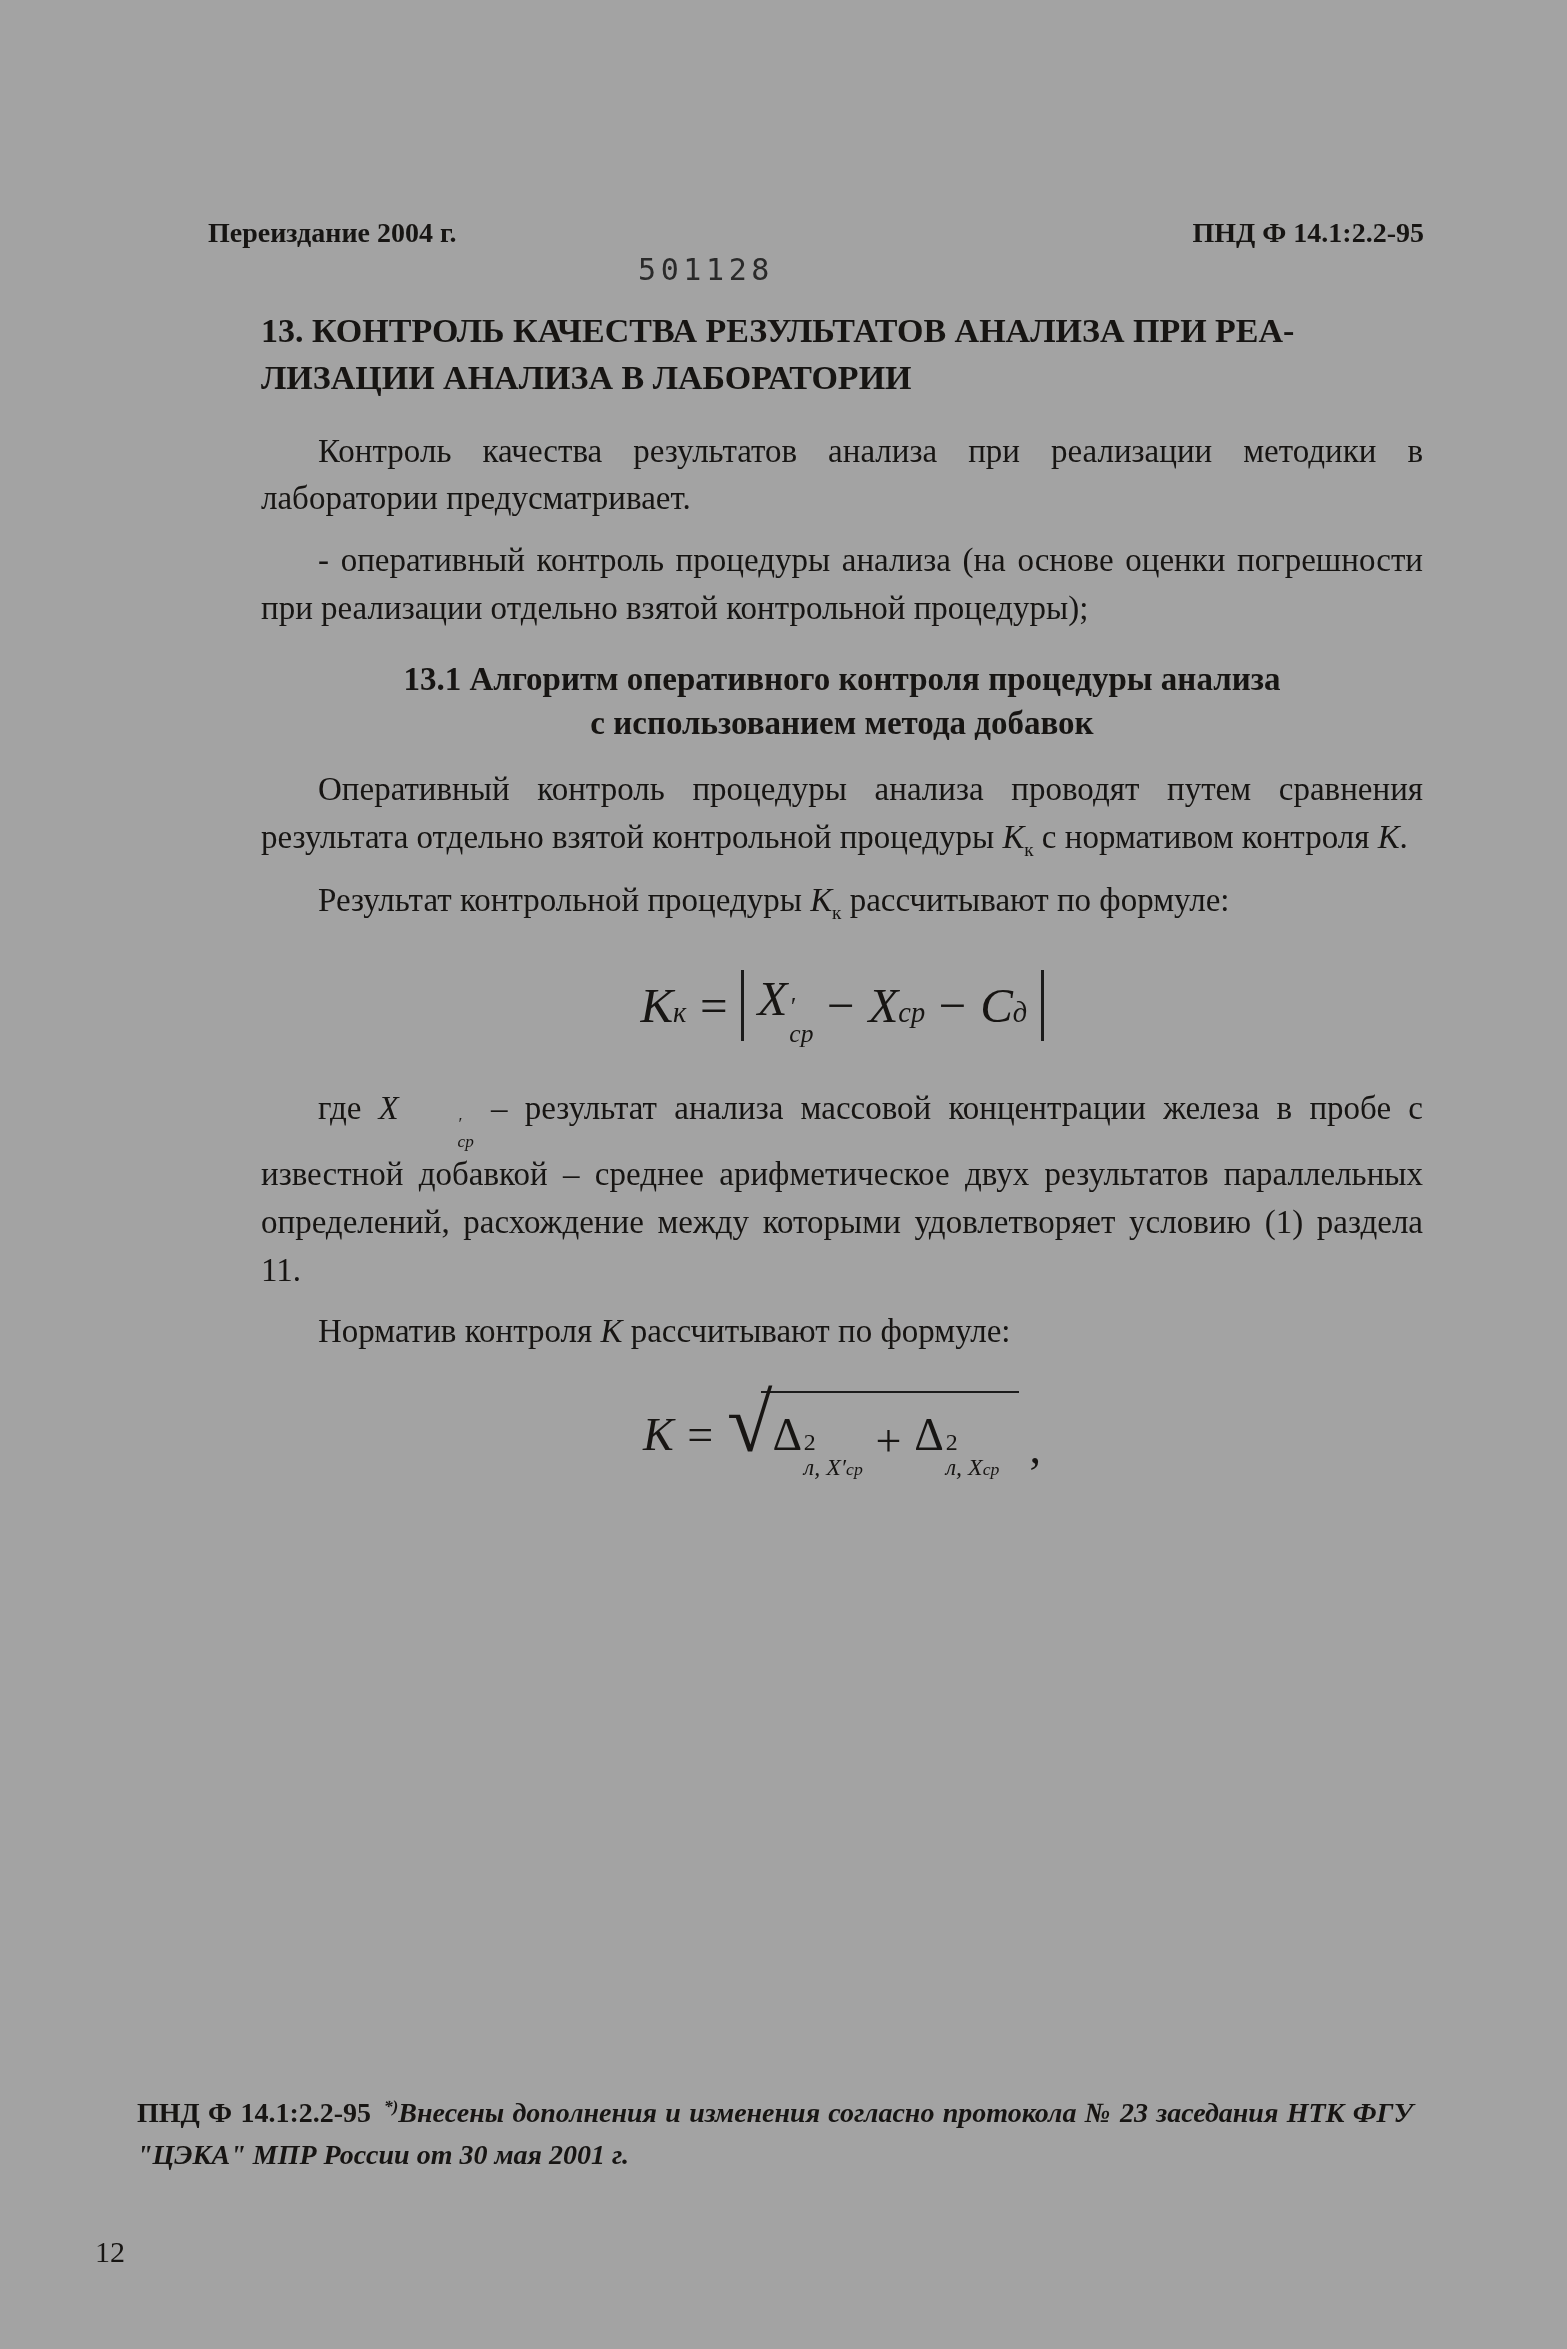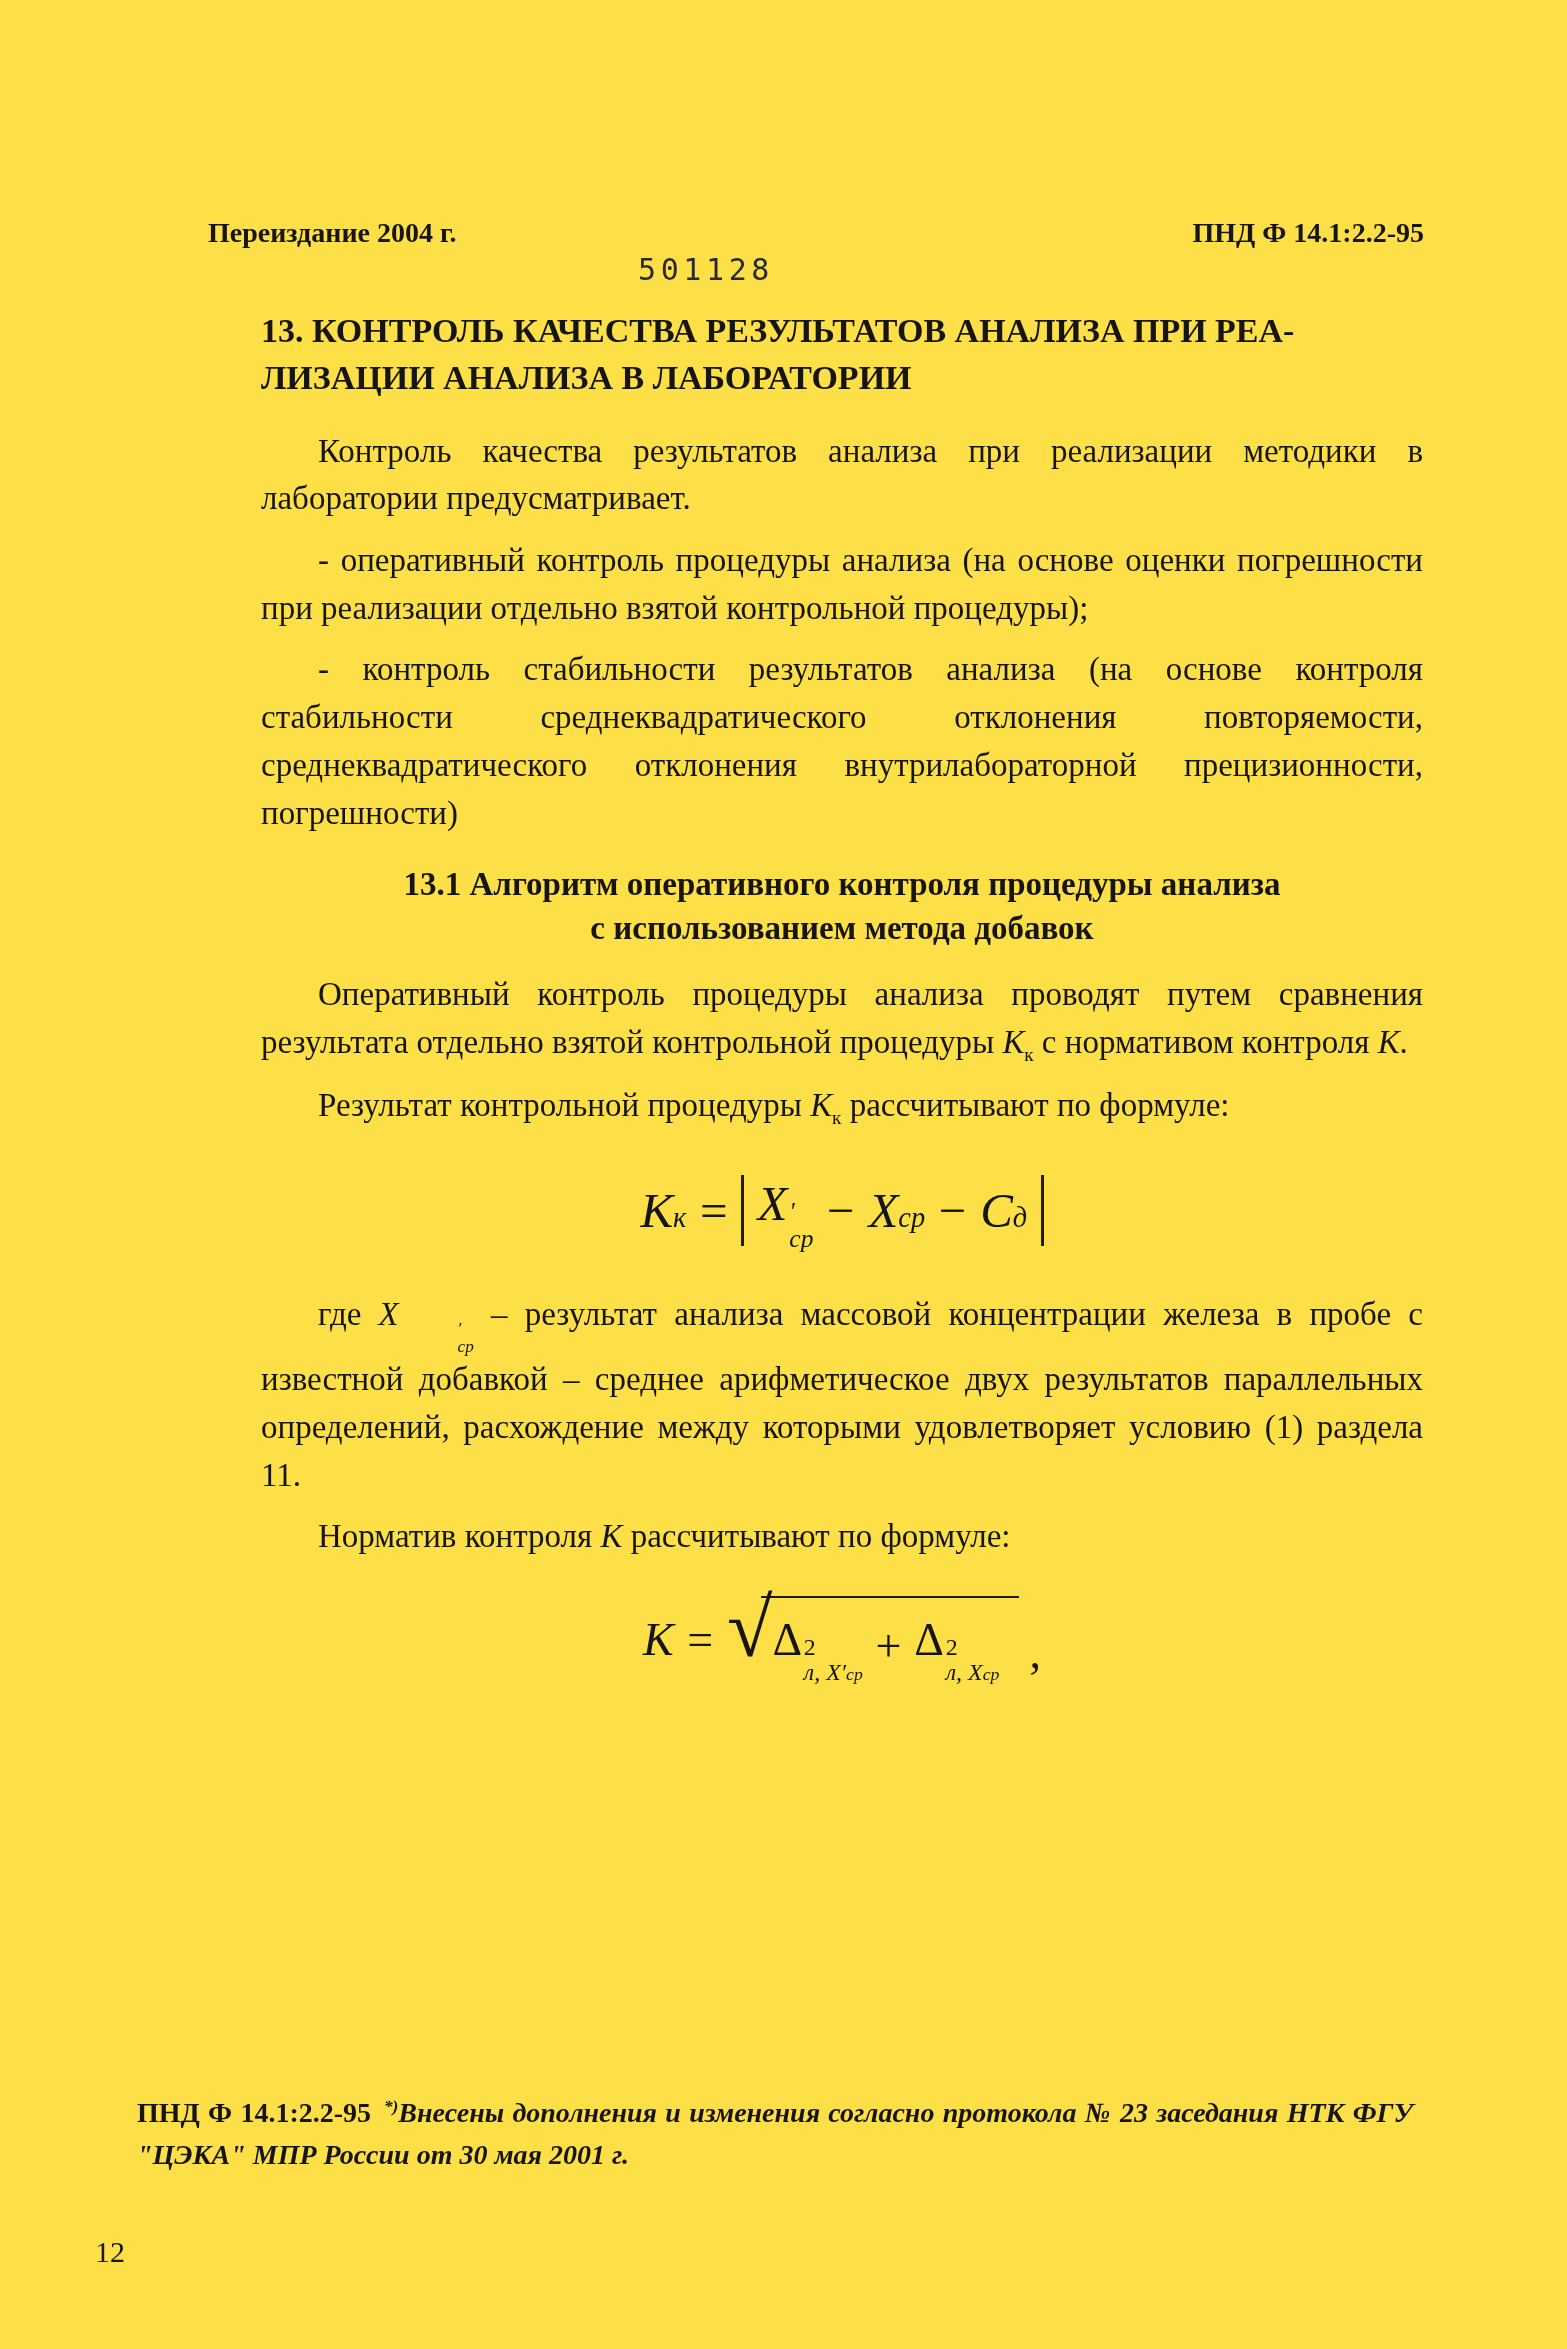--- a/index.html
+++ b/index.html
@@ -1,21 +1,21 @@
 <!DOCTYPE html>
 <html style="font-size:14.6px"><head>
 <meta charset="utf-8">
 <style>
   html, body { margin: 0; padding: 0; }
   body { background: #fcfbf8; }
   .page {
     position: relative;
     width: 1568px;
     height: 2349px;
-    background: #fde047;
+    background: #a3a3a3;
     color: #171513;
     font-family: "Liberation Serif", "DejaVu Serif", serif;
     overflow: hidden;
   }
   .header {
     position: absolute;
     top: 217px;
     left: 208px;
     right: 144px;
     display: flex;
@@ -135,21 +135,20 @@
 
     <h1 class="title">
       <span class="t-line">13. КОНТРОЛЬ КАЧЕСТВА РЕЗУЛЬТАТОВ АНАЛИЗА ПРИ РЕА-</span>
       <span class="t-line">ЛИЗАЦИИ АНАЛИЗА В ЛАБОРАТОРИИ</span>
     </h1>
 
     <p class="par">Контроль качества результатов анализа при реализации методики в лаборатории предусматривает.</p>
 
     <p class="par">- оперативный контроль процедуры анализа (на основе оценки погрешности при реализации отдельно взятой контрольной процедуры);</p>
 
-    <p class="par">- контроль стабильности результатов анализа (на основе контроля стабильности среднеквадратического отклонения повторяемости, среднеквадратического отклонения внутрилабораторной прецизионности, погрешности)</p>
 
     <h2 class="subtitle">
       <span class="t-line">13.1 Алгоритм оперативного контроля процедуры анализа</span>
       <span class="t-line">с использованием метода добавок</span>
     </h2>
 
     <p class="par"><span>Оперативный контроль процедуры анализа проводят путем сравнения результата отдельно взятой контрольной процедуры </span><span class="mvar"><i>К</i><sub>к</sub></span><span> с нормативом контроля </span><i class="mvar">К</i><span>.</span></p>
 
     <p class="par"><span>Результат контрольной процедуры </span><span class="mvar"><i>К</i><sub>к</sub></span><span> рассчитывают по формуле:</span></p>
 

